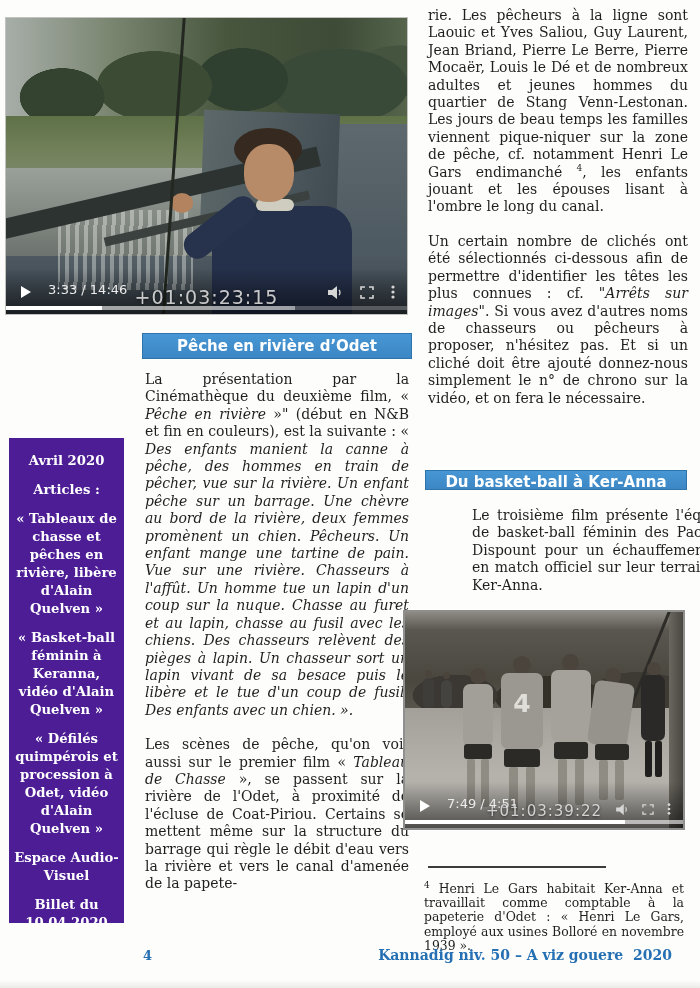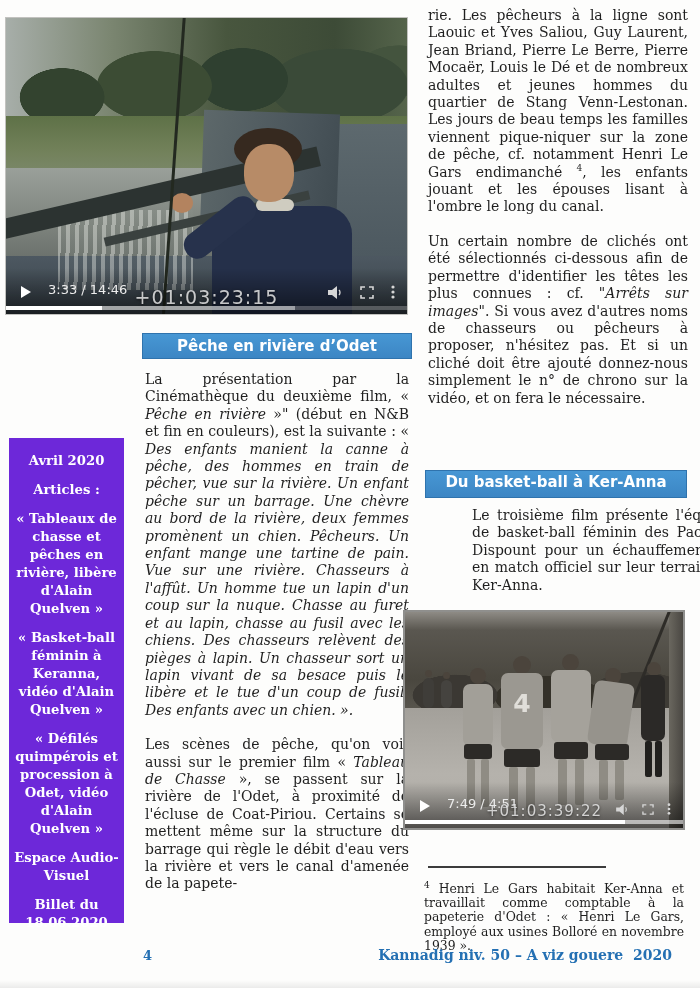--- a/index.html
+++ b/index.html
@@ -77,27 +77,27 @@
   #video2 .picons{gap:13px;bottom:13px;}
   .picons svg{display:block;}
   .pbar{position:absolute;left:0;right:0;bottom:4px;height:4px;background:rgba(255,255,255,.25);}
   .pbuf{position:absolute;left:0;top:0;height:100%;background:rgba(255,255,255,.45);}
   .pfill{position:absolute;left:0;top:0;height:100%;background:#ffffff;}
 
   
   .caption{position:absolute;left:7px;top:324px;width:120px;text-align:center;
      font-weight:bold;color:#2e74b5;font-size:13px;line-height:22px;}
   .sidebox{position:absolute;left:9px;top:438px;width:115px;height:485px;box-sizing:border-box;
-     background:#6d28d9;color:#fff;font-weight:bold;font-size:13.2px;line-height:18px;
+     background:#4c1d95;color:#fff;font-weight:bold;font-size:13.2px;line-height:18px;
      text-align:center;padding:14px 4px;display:flex;flex-direction:column;gap:11px;align-items:center;}
   .hbar{position:absolute;box-sizing:border-box;background:linear-gradient(#4797d4,#3c86c4);
      border:1px solid #2f73ad;color:#fff;font-family:"DejaVu Sans",sans-serif;font-weight:bold;
      font-size:15px;text-align:center;}
   #h1bar{left:142px;top:333px;width:270px;height:26px;line-height:24px;}
-  #h2bar{left:425px;top:470px;width:262px;height:28px;line-height:22px;}
+  #h2bar{left:425px;top:470px;width:262px;height:20px;line-height:22px;}
   .coltext{position:absolute;font-size:14px;line-height:17.4px;text-align:justify;}
   .coltext p{margin:0 0 17px 0;}
   #midcol{left:145px;top:371px;width:264px;}
   #rightcol-top{left:428px;top:7px;width:260px;}
   #rightcol-p3{left:428px;top:507px;width:260px;margin-left:44px;}
   .it{font-style:italic;}
   sup{font-size:9px;line-height:0;vertical-align:super;}
   .fnrule{position:absolute;left:428px;top:866px;width:178px;height:2px;background:#3c3c3c;}
   .footnote{position:absolute;left:424px;top:882px;width:260px;font-size:12.4px;line-height:14.2px;text-align:justify;}
   .pagenum{position:absolute;left:143px;top:948px;font-size:13px;font-weight:bold;color:#2470b3;}
@@ -154,21 +154,21 @@
   </div>
 
 
   <div class="sidebox">
     <div>Avril 2020</div>
     <div>Articles :</div>
     <div>« Tableaux de chasse et pêches en rivière, libère d'Alain Quelven »</div>
     <div>« Basket-ball féminin à Keranna, vidéo d'Alain Quelven »</div>
     <div>« Défilés quimpérois et procession à Odet, vidéo d'Alain Quelven »</div>
     <div>Espace Audio-Visuel</div>
-    <div>Billet du 18.06.2020</div>
+    <div>Billet du 10.04.2020</div>
   </div>
 
   <div class="hbar" id="h1bar">Pêche en rivière d’Odet</div>
   <div class="coltext" id="midcol">
     <p><span>La présentation par la Cinémathèque du deuxième film, « </span><span class="it">Pêche en rivière</span><span> »" (début en N&amp;B et fin en couleurs), est la suivante : « </span><span class="it">Des enfants manient la canne à pêche, des hommes en train de pêcher, vue sur la rivière. Un enfant pêche sur un barrage. Une chèvre au bord de la rivière, deux femmes promènent un chien. Pêcheurs. Un enfant mange une tartine de pain. Vue sur une rivière. Chasseurs à l'affût. Un homme tue un lapin d'un coup sur la nuque. Chasse au furet et au lapin, chasse au fusil avec les chiens. Des chasseurs relèvent des pièges à lapin. Un chasseur sort un lapin vivant de sa besace puis le libère et le tue d'un coup de fusil. Des enfants avec un chien. ».</span></p>
     <p><span>Les scènes de pêche, qu'on voit aussi sur le premier film « </span><span class="it">Tableau de Chasse</span><span> », se passent sur la rivière de l'Odet, à proximité de l'écluse de Coat-Piriou. Certains se mettent même sur la structure du barrage qui règle le débit d'eau vers la rivière et vers le canal d'amenée de la papete-</span></p>
   </div>
 
   <div class="coltext" id="rightcol-top">
     <p><span>rie. Les pêcheurs à la ligne sont Laouic et Yves Saliou, Guy Laurent, Jean Briand, Pierre Le Berre, Pierre Mocaër, Louis le Dé et de nombreux adultes et jeunes hommes du quartier de Stang Venn-Lestonan. Les jours de beau temps les familles viennent pique-niquer sur la zone de pêche, cf. notamment Henri Le Gars endimanché </span><sup>4</sup><span>, les enfants jouant et les épouses lisant à l'ombre le long du canal.</span></p>

